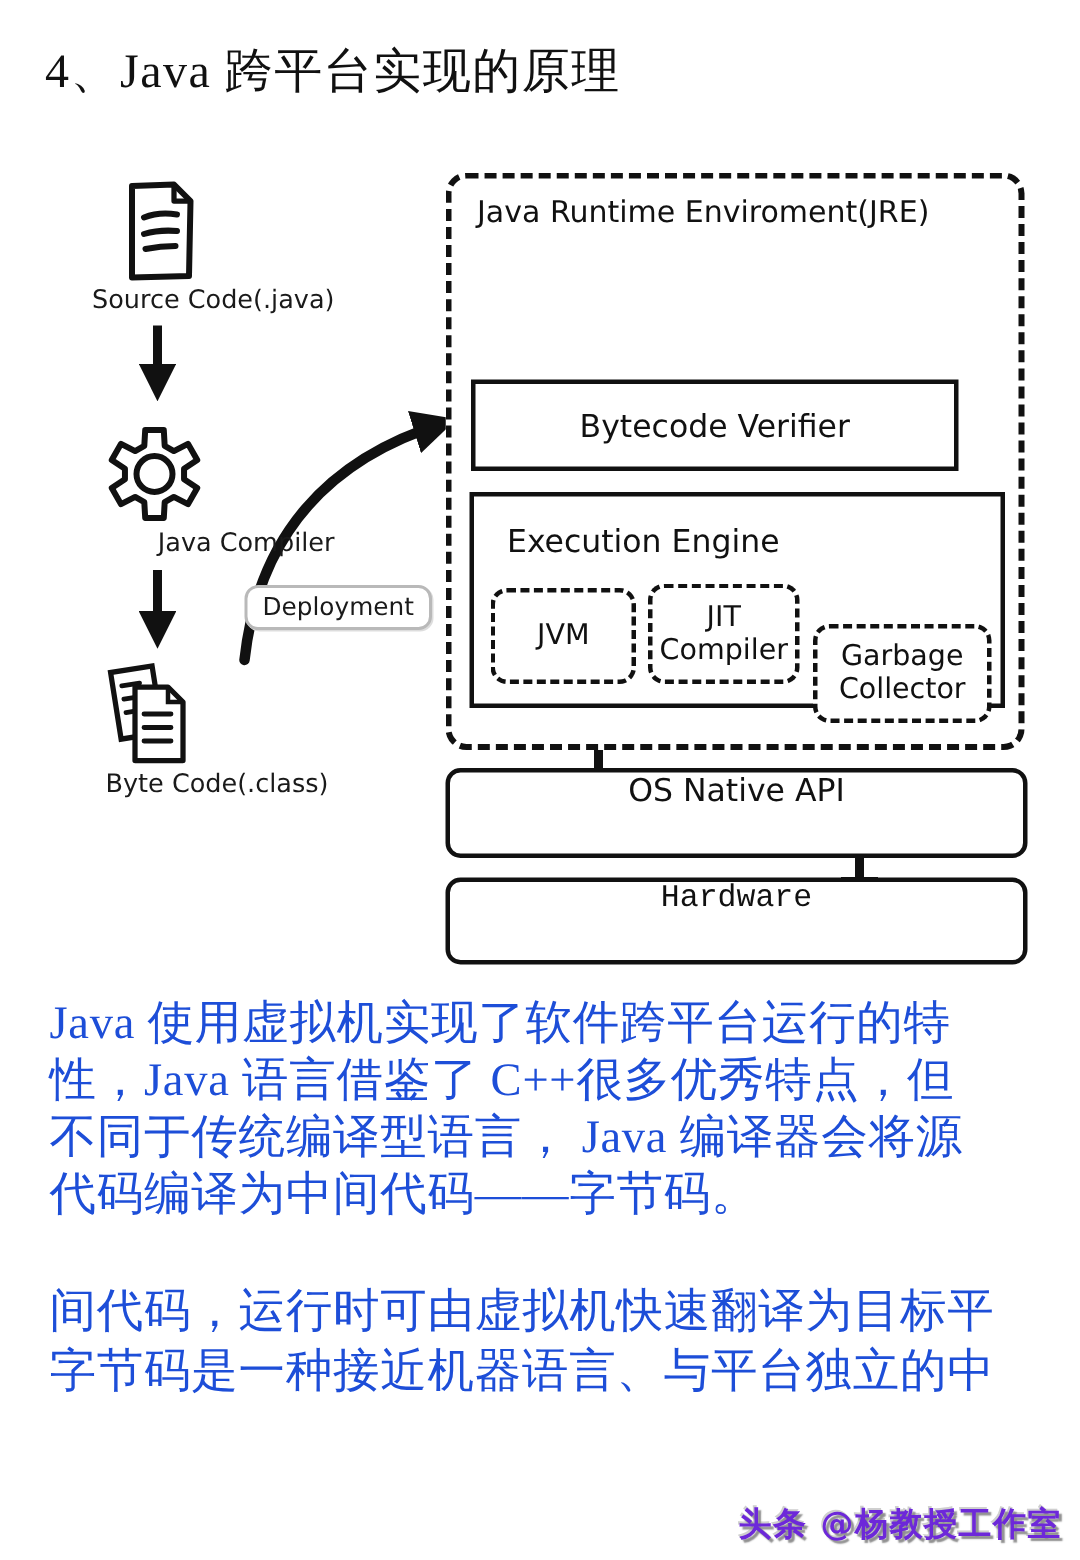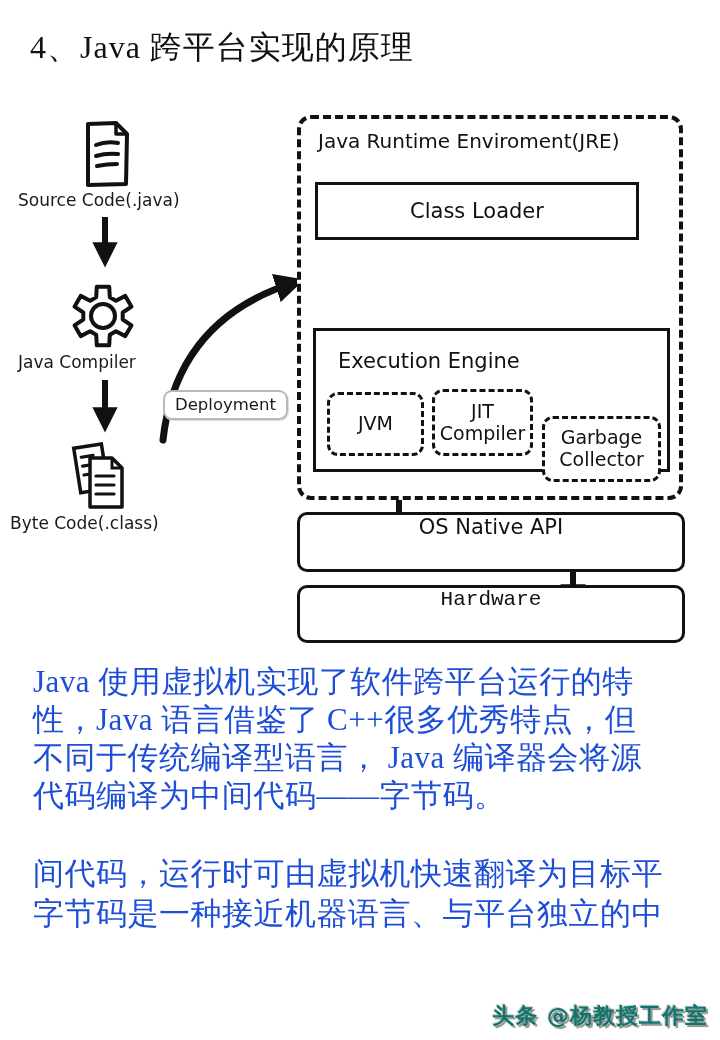--- a/index.html
+++ b/index.html
@@ -10,21 +10,21 @@
 
   
   #title { left:30px; top:26px; font-family:"Liberation Serif","DejaVu Serif",serif;
            font-size:32px; font-weight:500; letter-spacing:1px; white-space:nowrap; }
 
   
   #diagram { left:0; top:100px; width:720px; height:560px; }
   #arrow-layer { left:0; top:0; width:720px; height:560px; pointer-events:none; }
 
   
-  .pipe-label { font-size:17px; text-align:left; color:#1a1a1a; letter-spacing:0; }
+  .pipe-label { font-size:17px; text-align:right; color:#1a1a1a; letter-spacing:0;margin-left:33px; }
   #src-label   { left:18px;  top:90px;  width:172px; }
   #cmp-label   { left:18px;  top:252px; width:172px; }
   #byte-label  { left:10px;  top:413px; width:176px; }
 
   #doc-icon  { left:84px; top:20px;  }
   #gear-icon { left:71px; top:182px; }
   #bytes-icon{ left:68px; top:340px; }
 
   #deploy-pill { left:163px; top:290px; padding:3px 10px 4px 10px;
                  border:2px solid #b9b9b9; border-radius:9px; background:#fff;
@@ -58,21 +58,21 @@
   
   .para { left:33px; width:670px; font-family:"Liberation Serif","DejaVu Serif",serif;
           font-size:31px; color:#1d4ed8; letter-spacing:0.5px; }
   #para1 { top:663px; }
   #para2 { top:854px; }
   #para1 .pline { height:38px; line-height:38px; white-space:nowrap; }
   #para2 .pline { height:40px; line-height:40px; white-space:nowrap; }
 
   
   #watermark { right:12px; top:1001px; font-size:22px; font-weight:bold;
-               color:#0f766e; text-shadow:2px 2px 1px #8f8f8f, -1px -1px 0 #cfcfcf;
+               color:#6d28d9; text-shadow:2px 2px 1px #8f8f8f, -1px -1px 0 #cfcfcf;
                letter-spacing:1px; white-space:nowrap; }
 </style>
 </head>
 <body>
 
 <div id="page">
 
   <div id="title" class="abs">4、Java 跨平台实现的原理</div>
 
   <div id="diagram" class="abs">
@@ -116,24 +116,24 @@
       <path d="M44 18 L44 28 L54 28" fill="none" stroke="#111" stroke-width="3"></path>
       <path d="M28 36 h18 M28 45 h18 M28 54 h18" fill="none" stroke="#111" stroke-width="3.2" stroke-linecap="round"></path>
     </svg>
     <div id="byte-label" class="abs pipe-label">Byte Code(.class)</div>
 
     <div id="deploy-pill" class="abs">Deployment</div>
 
     <div id="jre-box" class="abs"></div>
     <div id="jre-title" class="abs">Java Runtime Enviroment(JRE)</div>
 
-    <div id="class-loader" class="abs solid-box">
-      <span>Class Loader</span>
+
+    <div id="bytecode-verifier" class="abs solid-box">
+      <span>Bytecode Verifier</span>
     </div>
-
 
     <div id="execution-engine" class="abs">
       <span id="exec-title">Execution Engine</span>
       <div id="jvm-box" class="dash-box">
         <span>JVM</span>
       </div>
       <div id="jit-box" class="dash-box">
         <span>JIT Compiler</span>
       </div>
       <div id="garbage-box" class="dash-box">

